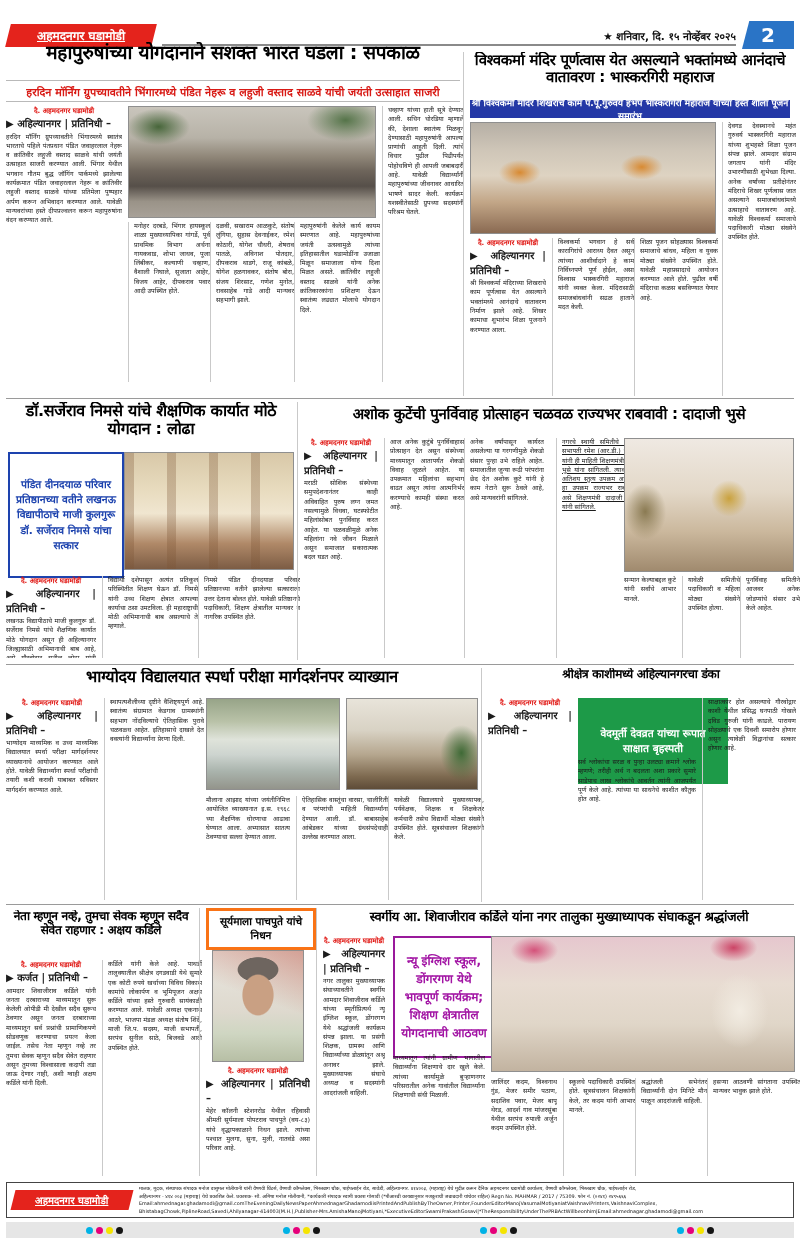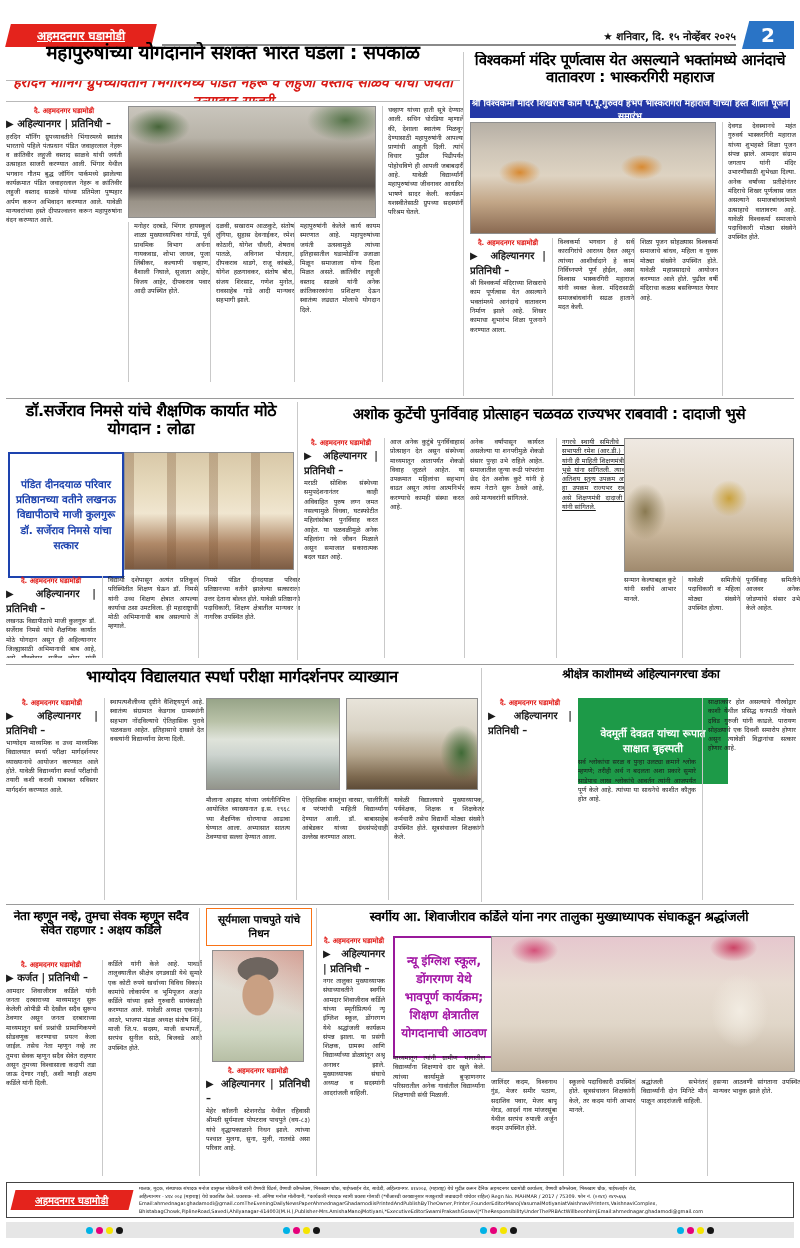--- a/index.html
+++ b/index.html
@@ -21,21 +21,21 @@
   .subred{color:#d81a15;font-weight:bold;text-align:center;border-top:1px solid #b9b9b9;border-bottom:1px solid #b9b9b9;display:flex;align-items:center;justify-content:center;overflow:hidden;}
   .subblue{background:#2438a6;color:#fff;font-weight:bold;text-align:center;display:flex;align-items:center;justify-content:center;overflow:hidden;}
   
   .col{font-size:6.4px;line-height:1.45;text-align:justify;color:#1c1c1c;overflow:hidden;}
   .dl{color:#e01410;font-weight:bold;font-size:7px;text-align:center;margin-bottom:1px;}
   .by{font-weight:bold;font-size:10px;margin-bottom:1px;}
   
   .bluebox{border:2px solid #1d43ae;color:#1d43ae;font-weight:bold;font-size:10.5px;line-height:1.45;text-align:center;display:flex;align-items:center;justify-content:center;padding:2px;overflow:hidden;}
   .greenbox{background:#1d9a48;color:#fff;font-weight:bold;font-size:10.5px;line-height:1.4;text-align:center;display:flex;align-items:center;justify-content:center;padding:16px;overflow:hidden;}
   .purplebox{border:2px solid #99199b;color:#a215a4;font-weight:bold;font-size:12px;line-height:1.5;text-align:center;display:flex;align-items:center;justify-content:center;padding:3px;overflow:hidden;}
-  .obitbox{border:1px solid #f97316;color:#000;font-weight:bold;font-size:10.5px;line-height:1.3;text-align:center;display:flex;align-items:center;justify-content:center;overflow:hidden;}
+  .obitbox{border:3px solid #f97316;color:#000;font-weight:bold;font-size:10.5px;line-height:1.3;text-align:center;display:flex;align-items:center;justify-content:center;overflow:hidden;}
   
   .ph{border:1px solid #8f8f8f;box-sizing:border-box;}
   .ph-main{background:
     radial-gradient(45px 26px at 12% 18%,#47663a 0%,rgba(71,102,58,0) 70%),
     radial-gradient(55px 30px at 88% 12%,#557449 0%,rgba(85,116,73,0) 70%),
     linear-gradient(180deg,#c9c5bc 0%,#b7b2a7 28%,#908779 45%,#6e655b 58%,#564f49 72%,#9a9388 86%,#a8a198 100%);}
   .ph-vishwa{background:
     radial-gradient(30px 18px at 20% 45%,#d88a32 0%,rgba(216,138,50,0) 70%),
     radial-gradient(30px 18px at 70% 40%,#d88a32 0%,rgba(216,138,50,0) 70%),
     linear-gradient(180deg,#b6afa5 0%,#cfc6b8 25%,#ded3c2 48%,#c2a687 72%,#8a6a52 100%);}
@@ -75,21 +75,21 @@
 
   <div class="abs mast" style="left:8px;top:24px;width:146px;height:23px;">
     <span>अहमदनगर घडामोडी</span>
   </div>
   <div class="abs hline" style="left:162px;top:44px;width:574px;"></div>
   <div class="abs hdate" style="left:520px;top:29px;width:216px;">★ शनिवार, दि. १५ नोव्हेंबर २०२५</div>
   <div class="abs pgbox" style="left:742px;top:21px;width:52px;height:28px;">2</div>
 
   <div class="abs" style="left:6px;top:40px;width:454px;height:344px;">
     <div class="abs hl nowrap" style="left:0;top:2px;width:454px;height:34px;font-size:19px;">महापुरुषांच्या योगदानाने सशक्त भारत घडला : सपकाळ</div>
-    <div class="abs subred" style="left:0;top:40px;width:454px;height:20px;font-size:14px;font-style:italic;">हरदिन मॉर्निंग ग्रुपच्यावतीने भिंगारमध्ये पंडित नेहरू व लहुजी वस्ताद साळवे यांची जयंती उत्साहात साजरी</div>
+    <div class="abs subred" style="left:0;top:40px;width:454px;height:20px;font-size:11px;">हरदिन मॉर्निंग ग्रुपच्यावतीने भिंगारमध्ये पंडित नेहरू व लहुजी वस्ताद साळवे यांची जयंती उत्साहात साजरी</div>
     <div class="abs col" style="left:0;top:66px;width:116px;height:276px;">
       <div class="dl">दै. अहमदनगर घडामोडी</div>
       <div class="by">▶ अहिल्यानगर | प्रतिनिधी –</div>
       <span>हरदिन मॉर्निंग ग्रुपच्यावतीने भिंगारमध्ये स्वातंत्र भारताचे पहिले पंतप्रधान पंडित जवाहरलाल नेहरू व क्रांतिवीर लहुजी वस्ताद साळवे यांची जयंती उत्साहात साजरी करण्यात आली. भिंगार येथील भगवान गौतम बुद्ध जॉगिंग पार्कमध्ये झालेल्या कार्यक्रमात पंडित जवाहरलाल नेहरू व क्रांतिवीर लहुजी वस्ताद साळवे यांच्या प्रतिमेला पुष्पहार अर्पण करून अभिवादन करण्यात आले. यावेळी मान्यवरांच्या हस्ते दीपप्रज्वलन करून महापुरुषांना वंदन करण्यात आले.</span>
     </div>
     <div class="abs ph ph-main" style="left:122px;top:66px;width:248px;height:112px;"></div>
     <div class="abs col bl" style="left:122px;top:182px;width:76px;height:160px;">मनोहर दरबडे, भिंगार हायस्कूल शाळा मुख्याध्यापिका गांगर्डे, पूर्व प्राथमिक विभाग अर्चना गायकवाड, शोभा जाधव, पूजा लिंबीकर, कल्याणी चव्हाण, वैशाली निघाले, सुजाता आहेर, विजय आहेर, दीपकराव पवार आदी उपस्थित होते.</div>
     <div class="abs col bl" style="left:204px;top:182px;width:78px;height:160px;">दळवी, सखाराम आळकुटे, संतोष लुंगिया, सुहास देवनाईकर, रमेश कोठारी, योगेश चौधरी, शेषराव पातळे, अविनाश पोतदार, दीपकराव थाडगे, राजू कांबळे, योगेश हळगावकर, संतोष बोरा, संजय शिरसाट, गणेश मुनोत, रावसाहेब गाडे आदी मान्यवर सहभागी झाले.</div>
     <div class="abs col bl" style="left:288px;top:182px;width:80px;height:160px;">महापुरुषांनी केलेले कार्य कायम स्मरणात आहे. महापुरुषांच्या जयंती उत्सवामुळे त्यांच्या इतिहासातील घडामोडींना उजाळा मिळून समाजाला योग्य दिशा मिळत असते. क्रांतिवीर लहुजी वस्ताद साळवे यांनी अनेक क्रांतिकारकांना प्रशिक्षण देऊन स्वातंत्र्य लढ्यात मोलाचे योगदान दिले.</div>
     <div class="abs col bl" style="left:376px;top:66px;width:76px;height:276px;">चव्हाण यांच्या हाती सूत्रे देण्यात आली. सचिन चोरडिया म्हणाले की, देशाला स्वातंत्र्य मिळवून देण्यासाठी महापुरुषांनी आपल्या प्राणांची आहुती दिली. त्यांचे विचार पुढील पिढीपर्यंत पोहोचविणे ही आपली जबाबदारी आहे. यावेळी विद्यार्थ्यांनी महापुरुषांच्या जीवनावर आधारित भाषणे सादर केली. कार्यक्रम यशस्वीतेसाठी ग्रुपच्या सदस्यांनी परिश्रम घेतले.</div>
@@ -125,21 +125,21 @@
   </div>
 
   <div class="abs bl" style="left:297px;top:402px;width:498px;height:258px;">
     <div class="abs hl nowrap" style="left:6px;top:4px;width:490px;height:26px;font-size:15px;">अशोक कुटेंची पुनर्विवाह प्रोत्साहन चळवळ राज्यभर राबवावी : दादाजी भुसे</div>
     <div class="abs col" style="left:6px;top:36px;width:74px;height:220px;">
       <div class="dl">दै. अहमदनगर घडामोडी</div>
       <div class="by">▶ अहिल्यानगर | प्रतिनिधी –</div>
       <span>मराठी सोशिक संस्थेच्या समुपदेशनानंतर काही अविवाहित पुरुष लग्न जमत नसल्यामुळे विधवा, घटस्फोटीत महिलांसोबत पुनर्विवाह करत आहेत. या चळवळीमुळे अनेक महिलांना नवे जीवन मिळाले असून समाजात सकारात्मक बदल घडत आहे.</span>
     </div>
     <div class="abs col bl" style="left:86px;top:36px;width:74px;height:220px;">आज अनेक कुटुंबे पुनर्विवाहास प्रोत्साहन देत असून संस्थेच्या माध्यमातून आतापर्यंत शेकडो विवाह जुळले आहेत. या उपक्रमात महिलांचा सहभाग वाढत असून त्यांना आत्मनिर्भर करण्याचे कामही संस्था करत आहे.</div>
-    <div class="abs col bl" style="left:166px;top:36px;width:74px;height:220px;">अनेक वर्षांपासून कार्यरत असलेल्या या शनपरीमुळे शेकडो संसार पुन्हा उभे राहिले आहेत. समाजातील जुन्या रूढी परंपरांना छेद देत अशोक कुटे यांनी हे काम नेटाने सुरू ठेवले आहे, असे मान्यवरांनी सांगितले.</div>
+    <div class="abs col bl" style="left:166px;top:36px;width:74px;height:220px;">अनेक वर्षांपासून कार्यरत असलेल्या या गरगणीमुळे शेकडो संसार पुन्हा उभे राहिले आहेत. समाजातील जुन्या रूढी परंपरांना छेद देत अशोक कुटे यांनी हे काम नेटाने सुरू ठेवले आहे, असे मान्यवरांनी सांगितले.</div>
     <div class="abs col bl" style="left:258px;top:36px;width:74px;height:220px;text-decoration:underline;">नगरचे स्थायी समितीचे माजी सभापती रमेश (आर.डी.) धोंगडे यांनी ही माहिती शिक्षणमंत्री दादा भुसे यांना सांगितली. त्यावर हा अतिशय स्तुत्य उपक्रम आहे व हा उपक्रम राज्यभर राबवावा असे शिक्षणमंत्री दादाजी भुसे यांनी सांगितले.</div>
     <div class="abs ph ph-kute" style="left:326px;top:36px;width:170px;height:134px;"></div>
     <div class="abs col" style="left:326px;top:174px;width:52px;height:82px;">सन्मान केल्याबद्दल कुटे यांनी सर्वांचे आभार मानले.</div>
     <div class="abs col bl" style="left:384px;top:174px;width:52px;height:82px;">यावेळी समितीचे पदाधिकारी व महिला मोठ्या संख्येने उपस्थित होत्या.</div>
     <div class="abs col bl" style="left:442px;top:174px;width:54px;height:82px;">पुनर्विवाह समितीने आजवर अनेक जोडप्यांचे संसार उभे केले आहेत.</div>
   </div>
 
   <div class="abs secline" style="left:6px;top:664px;width:788px;"></div>
 
   <div class="abs" style="left:6px;top:668px;width:472px;height:234px;">

